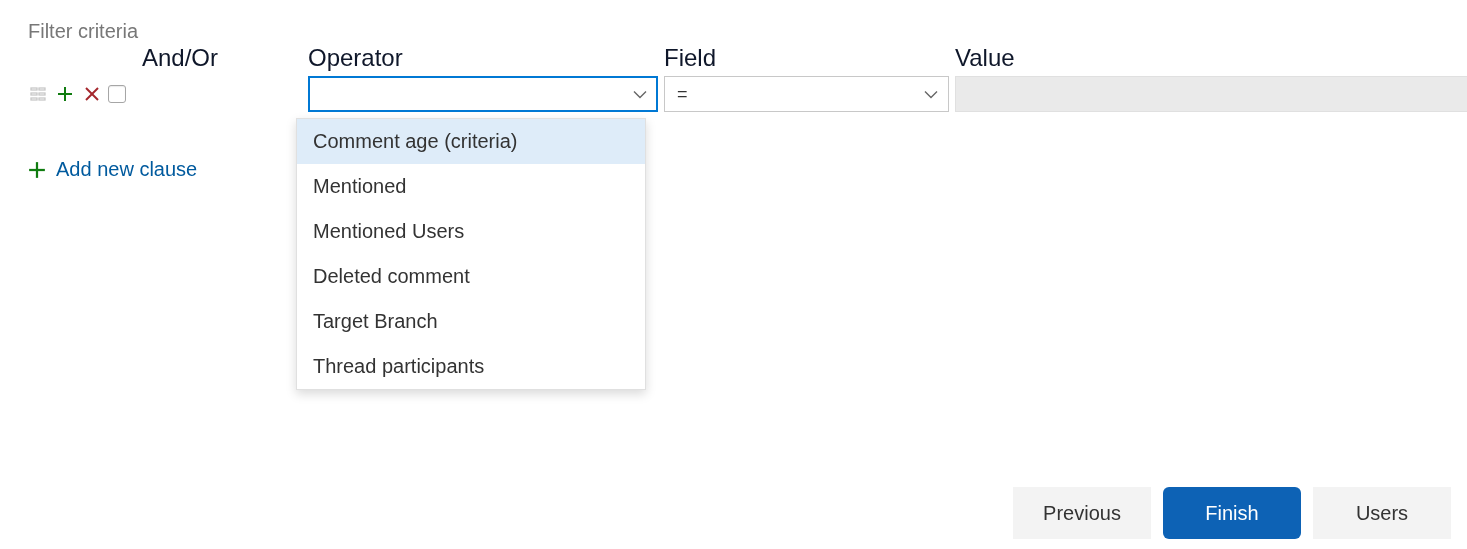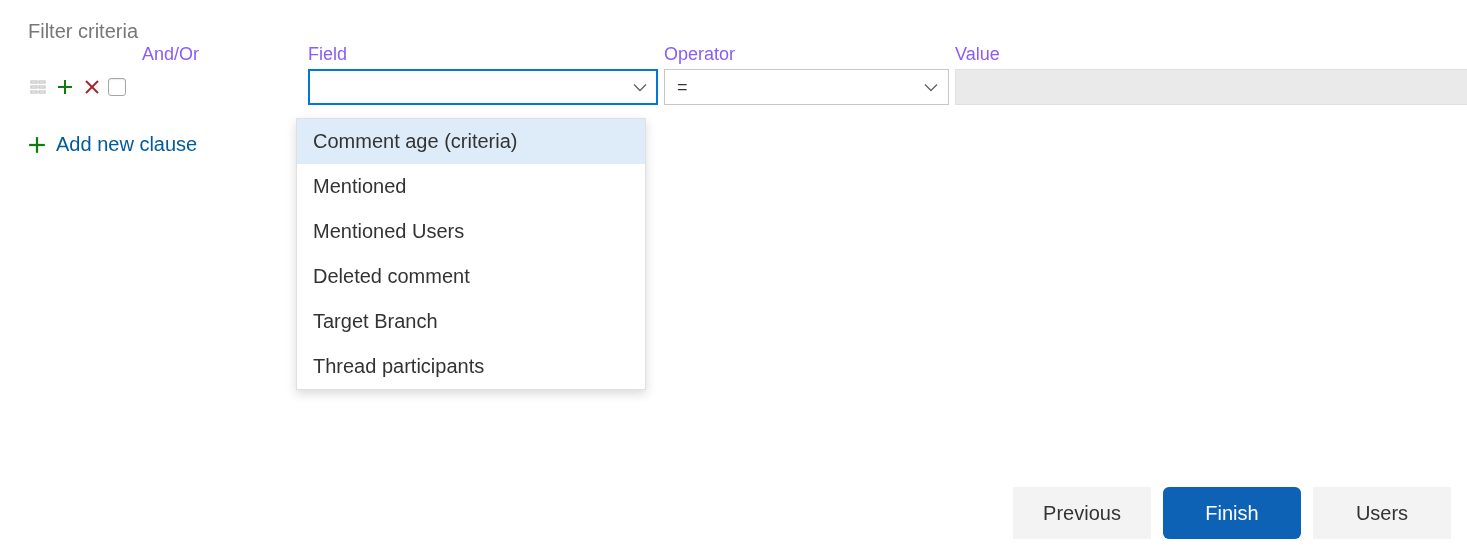--- a/index.html
+++ b/index.html
@@ -20,22 +20,22 @@
     font-size: 20px;
     margin-bottom: 1px;
   }
   .grid {
     display: grid;
     grid-template-columns: 74px 28px 160px 350px 285px 520px;
     column-gap: 6px;
     align-items: center;
   }
   .col-header {
-    color: #8b5cf6;
-    font-size: 18px;
+    color: #0f172a;
+    font-size: 24px;
     padding-bottom: 4px;
   }
   .row-icons {
     display: flex;
     align-items: center;
     gap: 8px;
   }
   .icon-btn {
     width: 22px; height: 22px;
     display: inline-flex;
@@ -97,21 +97,21 @@
   .dropdown-item {
     font-size: 20px;
     padding: 11px 16px;
     color: #333;
     cursor: pointer;
   }
   .dropdown-item.highlight {
     background: #deecf9;
   }
   .add-clause {
-    margin-top: 28px;
+    margin-top: 46px;
     display: flex;
     align-items: center;
     gap: 10px;
     color: #005a9e;
     font-size: 20px;
     cursor: pointer;
   }
   .add-clause .plus2 {
     color: #107c10;
     font-size: 20px;
@@ -147,22 +147,22 @@
 
 <div class="container">
 
   <div class="title">Filter criteria</div>
 
   <div class="grid">
 
     <div></div>
     <div></div>
     <div class="col-header">And/Or</div>
+    <div class="col-header">Operator</div>
     <div class="col-header">Field</div>
-    <div class="col-header">Operator</div>
     <div class="col-header">Value</div>
 
     <div class="row-icons">
       <span class="icon-btn drag-icon">
         <svg viewBox="0 0 16 14" fill="none" stroke="#c8c8c8" stroke-width="1.3">
           <rect x="1" y="1" width="6" height="2"></rect>
             <rect x="9" y="1" width="6" height="2"></rect>
           <rect x="1" y="6" width="6" height="2"></rect>
             <rect x="9" y="6" width="6" height="2"></rect>
           <rect x="1" y="11" width="6" height="2"></rect>

